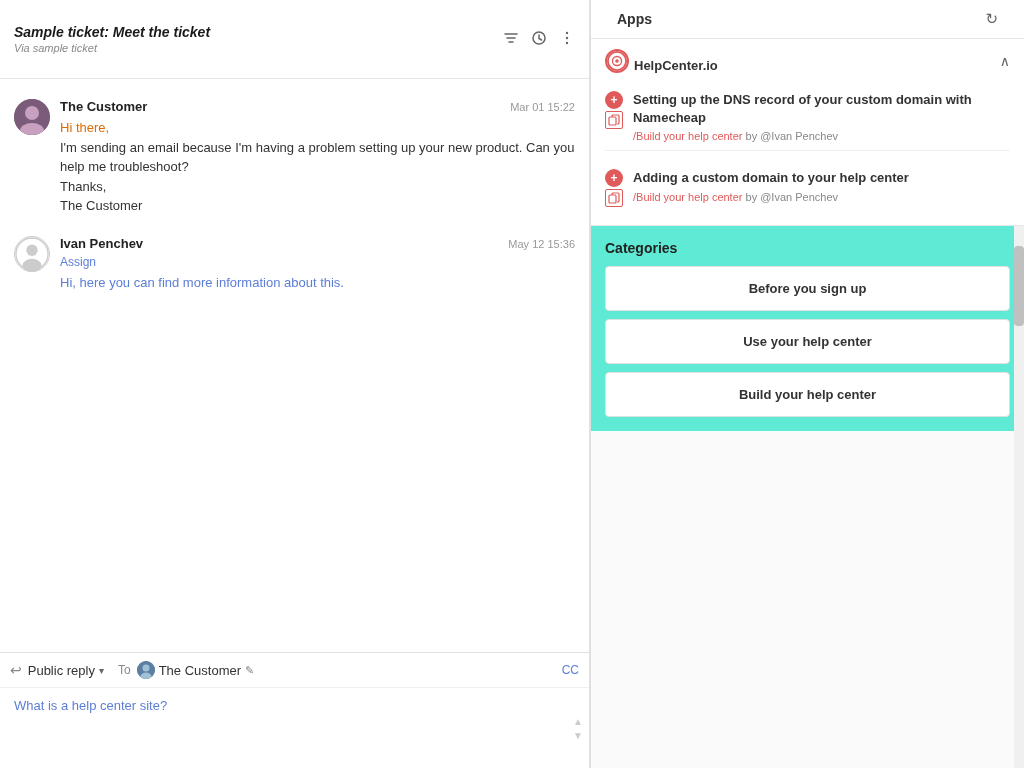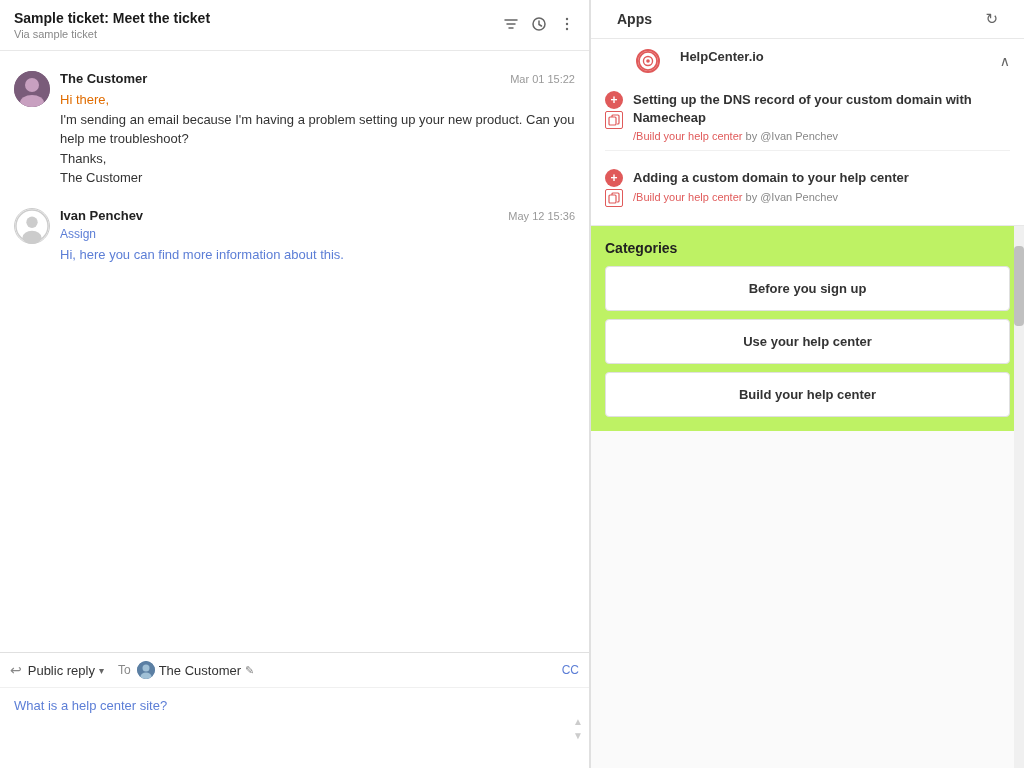--- a/index.html
+++ b/index.html
@@ -3,21 +3,21 @@
   <meta charset="utf-8">
   <style>
     * { box-sizing: border-box; margin: 0; padding: 0; }
     body { font-family: -apple-system, BlinkMacSystemFont, 'Segoe UI', Arial, sans-serif; font-size: 13px; background: #fff; color: #333; height: 768px; width: 1024px; overflow: hidden; display: flex; flex-direction: column; }
 
     .main-layout { display: flex; flex: 1; overflow: hidden; }
 
     
     .left-panel { width: 590px; display: flex; flex-direction: column; border-right: 1px solid #e0e0e0; }
 
-    .ticket-header { padding: 10px 14px; border-bottom: 1px solid #e8e8e8; display: flex; align-items: center; justify-content: space-between; }
+    .ticket-header { padding: 24px 14px; border-bottom: 1px solid #e8e8e8; display: flex; align-items: center; justify-content: space-between; font-style: italic; }
     .ticket-header-left {}
     .ticket-title { font-size: 14px; font-weight: 600; color: #1a1a1a; }
     .ticket-subtitle { font-size: 11px; color: #888; margin-top: 2px; }
     .ticket-header-actions { display: flex; align-items: center; gap: 12px; }
     .header-icon { color: #666; cursor: pointer; font-size: 15px; }
 
     .messages-area { flex: 1; overflow-y: auto; padding: 10px 0; }
 
     .message-block { padding: 10px 14px; display: flex; gap: 10px; }
     .avatar { width: 36px; height: 36px; border-radius: 50%; overflow: hidden; flex-shrink: 0; background: #ccc; display: flex; align-items: center; justify-content: center; font-size: 14px; font-weight: 600; color: #fff; }
@@ -46,40 +46,40 @@
     .right-panel { flex: 1; display: flex; flex-direction: column; background: #fafafa; }
 
     .right-header { padding: 10px 26px; border-bottom: 1px solid #e8e8e8; display: flex; align-items: center; justify-content: space-between; background: #fff; }
     .right-title { font-size: 14px; font-weight: 600; color: #333; }
     .refresh-icon { color: #666; cursor: pointer; font-size: 15px; }
 
     .apps-content { flex: 1; overflow: hidden; display: flex; flex-direction: column; padding: 0; }
 
     .helpcenter-section { background: #fff; border-bottom: 1px solid #e8e8e8; }
     .helpcenter-header { padding: 10px 14px; display: flex; align-items: center; justify-content: space-between; }
-    .helpcenter-left { display: flex; align-items: flex-start; gap: 20px; margin-left: 31px; }
+    .helpcenter-left { display: flex; align-items: flex-end; gap: 5px; }
     .helpcenter-icon { width: 24px; height: 24px; border-radius: 50%; border: 2px solid #e05a5a; display: flex; align-items: center; justify-content: center; font-size: 10px; font-weight: 700; color: #e05a5a; }
     .helpcenter-name { font-size: 13px; font-weight: 600; color: #333; }
     .collapse-icon { color: #666; cursor: pointer; font-size: 14px; }
 
     .articles-container { padding: 0 14px 10px; display: flex; flex-direction: column; gap: 10px; max-height: 240px; overflow-y: auto; }
 
     .article-item { display: flex; align-items: flex-start; gap: 10px; padding: 8px 0; border-bottom: 1px solid #f0f0f0; }
     .article-item:last-child { border-bottom: none; }
     .article-icons { display: flex; flex-direction: column; gap: 2px; }
     .article-add-icon { width: 18px; height: 18px; border-radius: 50%; background: #e05a5a; display: flex; align-items: center; justify-content: center; font-size: 12px; color: #fff; font-weight: 700; }
     .article-copy-icon { width: 18px; height: 18px; border: 1.5px solid #e05a5a; border-radius: 2px; display: flex; align-items: center; justify-content: center; font-size: 9px; color: #e05a5a; }
     .article-info {}
     .article-title { font-size: 13px; font-weight: 600; color: #333; line-height: 1.4; }
     .article-meta { font-size: 11px; color: #888; margin-top: 3px; }
     .article-meta .category { color: #e05a5a; }
 
     .scrollable-right { flex: 1; overflow-y: auto; position: relative; }
 
-    .categories-section { padding: 14px; background: #bef264; }
+    .categories-section { padding: 14px; background: #5eead4; }
     .categories-title { font-size: 14px; font-weight: 700; color: #222; margin-bottom: 10px; }
     .category-btn { width: 100%; padding: 14px 10px; background: #fff; border: 1px solid #e0e0e0; border-radius: 4px; text-align: center; font-size: 13px; font-weight: 600; color: #333; cursor: pointer; margin-bottom: 8px; display: block; }
     .category-btn:last-child { margin-bottom: 0; }
 
     .divider { width: 1px; background: #e0e0e0; }
   </style>
 </head>
 <body>
 
 <div class="main-layout">

